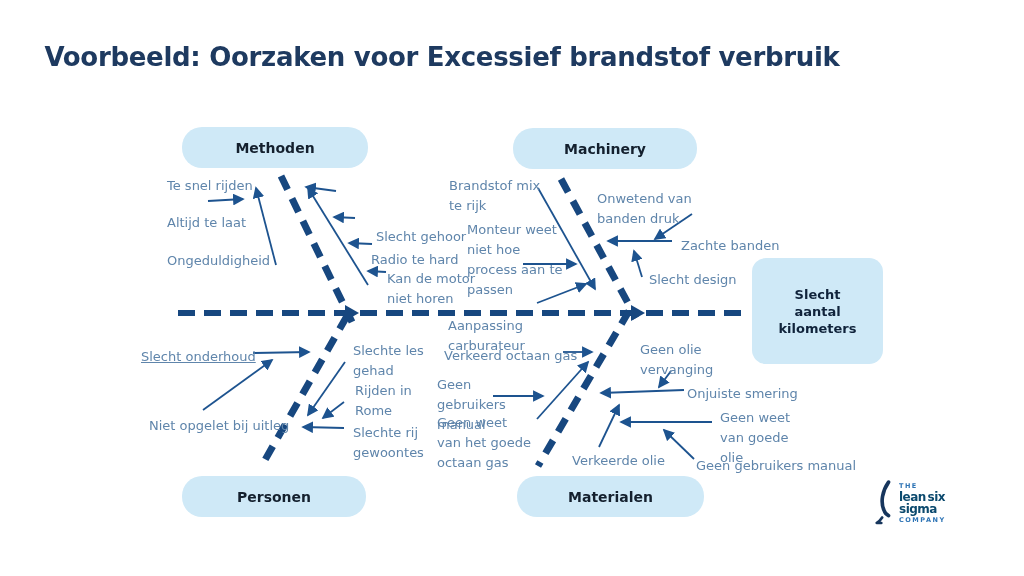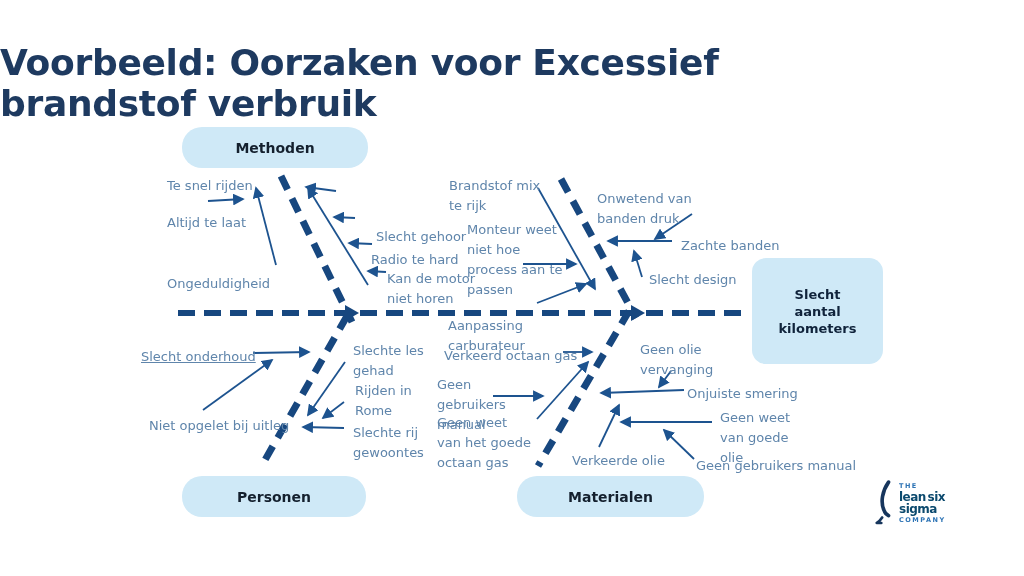--- a/index.html
+++ b/index.html
@@ -1,22 +1,22 @@
 <!DOCTYPE html>
 <html><head>
 <meta charset="utf-8">
 <style>
   html,body{margin:0;padding:0;background:#fff;}
   .stage{
     position:relative;width:1024px;height:576px;background:#ffffff;
     font-family:"DejaVu Sans","Liberation Sans",sans-serif;overflow:hidden;
   }
   .title{
-    position:absolute;top:42px;left:0;width:884px;
-    font-size:36px;font-weight:bold;color:#1e3a60;letter-spacing:-0.3px;
+    position:absolute;top:42px;left:0;width:884px;text-align:center;
+    font-size:26px;font-weight:bold;color:#1e3a60;letter-spacing:-0.3px;
   }
   .catbox{
     position:absolute;background:#cfe9f7;border-radius:20px;
     display:flex;align-items:center;justify-content:center;
     font-size:14px;font-weight:bold;color:#14202e;
   }
   .effectbox{
     position:absolute;left:752px;top:258px;width:131px;height:106px;
     background:#cfe9f7;border-radius:14px;
     display:flex;align-items:center;justify-content:center;text-align:center;
@@ -97,34 +97,37 @@
       <path d="M684,390 L601,393" marker-end="url(#arr)"></path>
       <path d="M712,422 L621,422" marker-end="url(#arr)"></path>
       <path d="M599,447 L619,405" marker-end="url(#arr)"></path>
       <path d="M694,459 L664,430" marker-end="url(#arr)"></path>
     </g>
   </svg>
 
   <div class="catbox" style="left:182px;top:127px;width:186px;height:41px;">
     <span>Methoden</span>
   </div>
+  <div class="catbox" style="left:513px;top:128px;width:184px;height:41px;">
+    <span>Machinery</span>
+  </div>
   <div class="catbox" style="left:182px;top:476px;width:184px;height:41px;">
     <span>Personen</span>
   </div>
   <div class="catbox" style="left:517px;top:476px;width:187px;height:41px;">
     <span>Materialen</span>
   </div>
 
   <div class="effectbox">
     <span>Slecht aantal kilometers</span>
   </div>
 
   <div class="lbl" style="left:167px;top:176px;">Te snel rijden</div>
   <div class="lbl" style="left:167px;top:213px;">Altijd te laat</div>
-  <div class="lbl" style="left:167px;top:251px;margin-top:23px;">Ongeduldigheid</div>
+  <div class="lbl" style="left:167px;top:251px;">Ongeduldigheid</div>
   <div class="lbl" style="left:376px;top:227px;">Slecht gehoor</div>
   <div class="lbl" style="left:371px;top:250px;">Radio te hard</div>
   <div class="lbl wrap" style="left:387px;top:269px;width:92px;">Kan de motor niet horen</div>
 
   <div class="lbl wrap" style="left:449px;top:176px;width:96px;">Brandstof mix te rijk</div>
   <div class="lbl wrap" style="left:467px;top:220px;width:106px;">Monteur weet niet hoe process aan te passen</div>
   <div class="lbl wrap" style="left:448px;top:269px;width:82px;margin-top:47px;">Aanpassing carburateur</div>
   <div class="lbl wrap" style="left:597px;top:189px;width:96px;">Onwetend van banden druk</div>
   <div class="lbl" style="left:681px;top:236px;">Zachte banden</div>
   <div class="lbl" style="left:649px;top:270px;">Slecht design</div>

